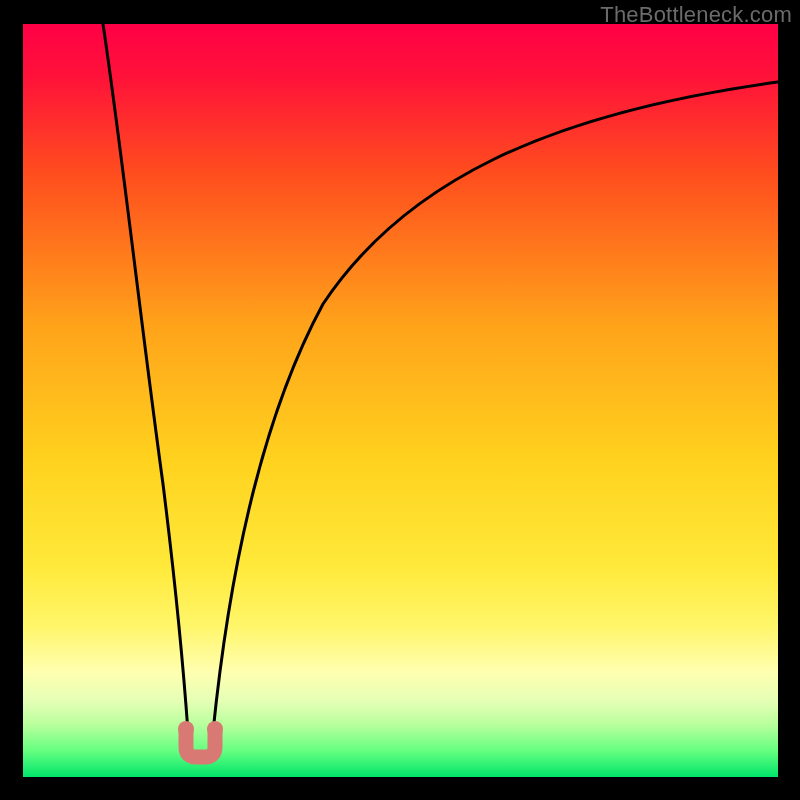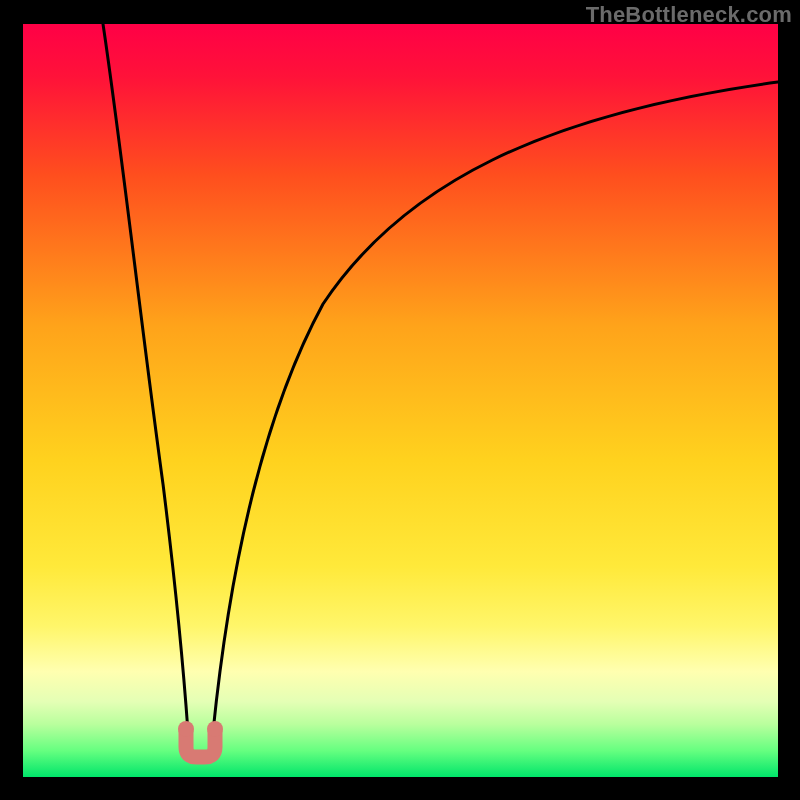--- a/index.html
+++ b/index.html
@@ -22,21 +22,21 @@
     top: 24px;
     width: 755px;
     height: 753px;
   }
   .watermark {
     position: absolute;
     top: 2px;
     right: 8px;
     color: #6b6b6b;
     font-size: 22px;
-    font-weight: 700;
+    font-weight: 400;
     letter-spacing: 0.2px;
   }
 </style>
 </head>
 <body>
 
 <div class="frame">
 
   <svg class="plot" viewBox="0 0 755 753" preserveAspectRatio="none">
     <defs>

